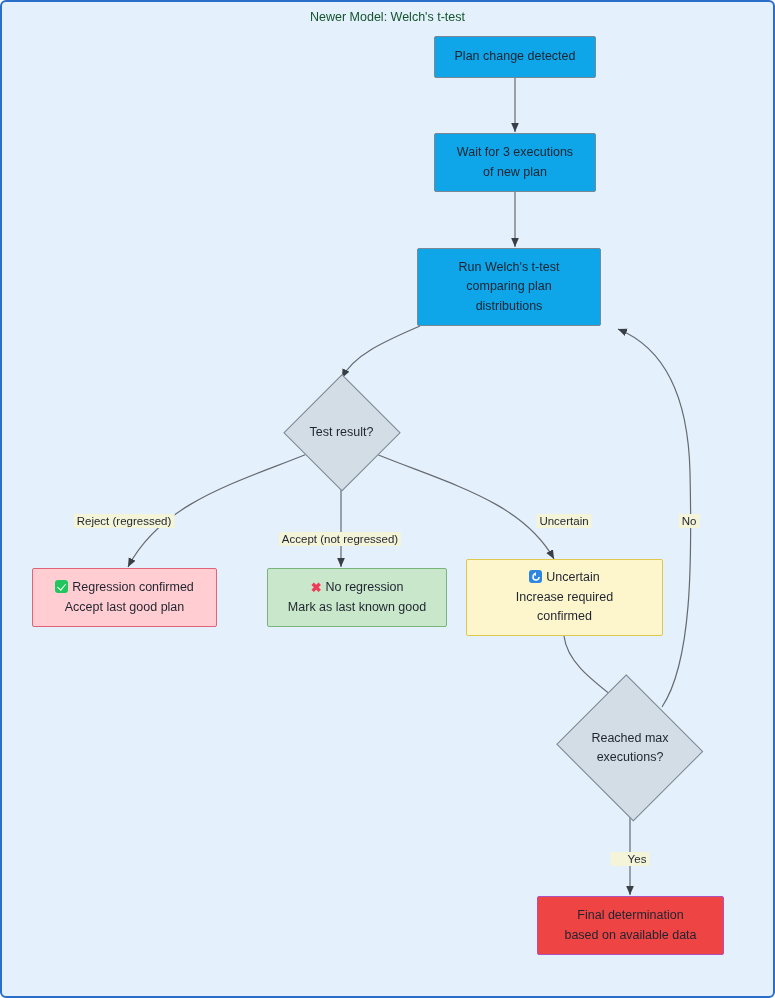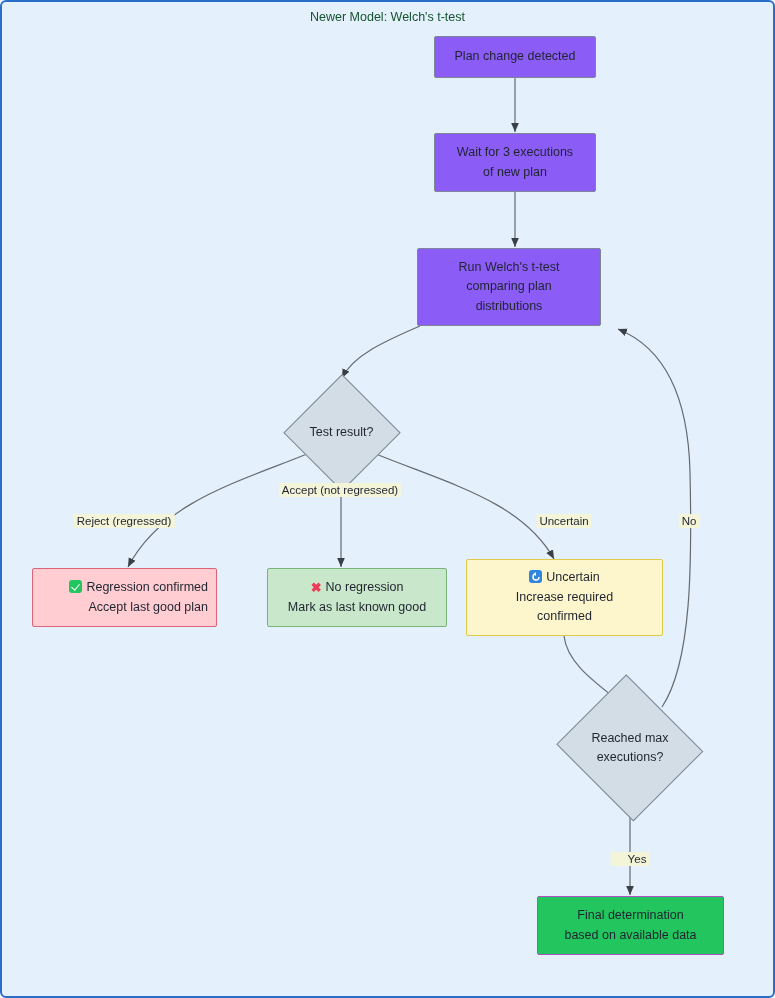--- a/index.html
+++ b/index.html
@@ -45,21 +45,21 @@
     font-size: 12.5px;
     line-height: 1.55;
     color: #1f2430;
   }
   .node .lines {
     width: 100%;
     padding: 0 8px;
     box-sizing: border-box;
   }
   .proc {
-    background: #8b5cf6;
+    background: #0ea5e9;
     border: 1px solid #7b8794;
     border-radius: 2px;
     text-align: center;
   }
   .node-pink {
     background: #ffcdd2;
     border: 1.4px solid #e06377;
     border-radius: 2px;
   }
   .node-green {
@@ -67,21 +67,21 @@
     border: 1.4px solid #79b47b;
     border-radius: 2px;
     margin-left: 16px;
   }
   .node-yellow {
     background: #fdf6cd;
     border: 1.4px solid #e0c84a;
     border-radius: 2px;
   }
   .node-purple {
-    background: #22c55e;
+    background: #ef4444;
     border: 1.4px solid #b050c0;
     border-radius: 2px;
   }
   .diamond-wrap {
     position: absolute;
     display: flex;
     align-items: center;
     justify-content: center;
   }
   .diamond-shape {
@@ -202,21 +202,21 @@
     </div>
   </div>
 
   <div class="diamond-wrap" style="left:282px; top:373px; width:115px; height:115px;">
     <div class="diamond-shape"></div>
     <div class="diamond-label">
       <div>Test result?</div>
     </div>
   </div>
 
-  <div class="node node-pink" style="left:30px; top:566px; width:185px; height:59px;text-align:right;">
+  <div class="node node-pink" style="left:30px; top:566px; width:185px; height:59px;">
     <div class="lines">
       <div>
         <span class="emoji-badge badge-check"></span><span>Regression confirmed</span>
       </div>
       <div>Accept last good plan</div>
     </div>
   </div>
 
   <div class="node node-green" style="left:249px; top:566px; width:180px; height:59px;">
     <div class="lines">
@@ -251,18 +251,18 @@
   </div>
 
   <div class="node node-purple" style="left:535px; top:894px; width:187px; height:59px;">
     <div class="lines">
       <div>Final determination</div>
       <div>based on available data</div>
     </div>
   </div>
 
   <div class="edge-label" style="left:122px; top:519px;">Reject (regressed)</div>
-  <div class="edge-label" style="left:338px; top:488px;">Accept (not regressed)</div>
+  <div class="edge-label" style="left:338px; top:537px;">Accept (not regressed)</div>
   <div class="edge-label" style="left:562px; top:519px;">Uncertain</div>
   <div class="edge-label" style="left:687px; top:519px;">No</div>
   <div class="edge-label" style="left:628px; top:857px;padding-left:17px;">Yes</div>
 
 </div>
 
 </body></html>

